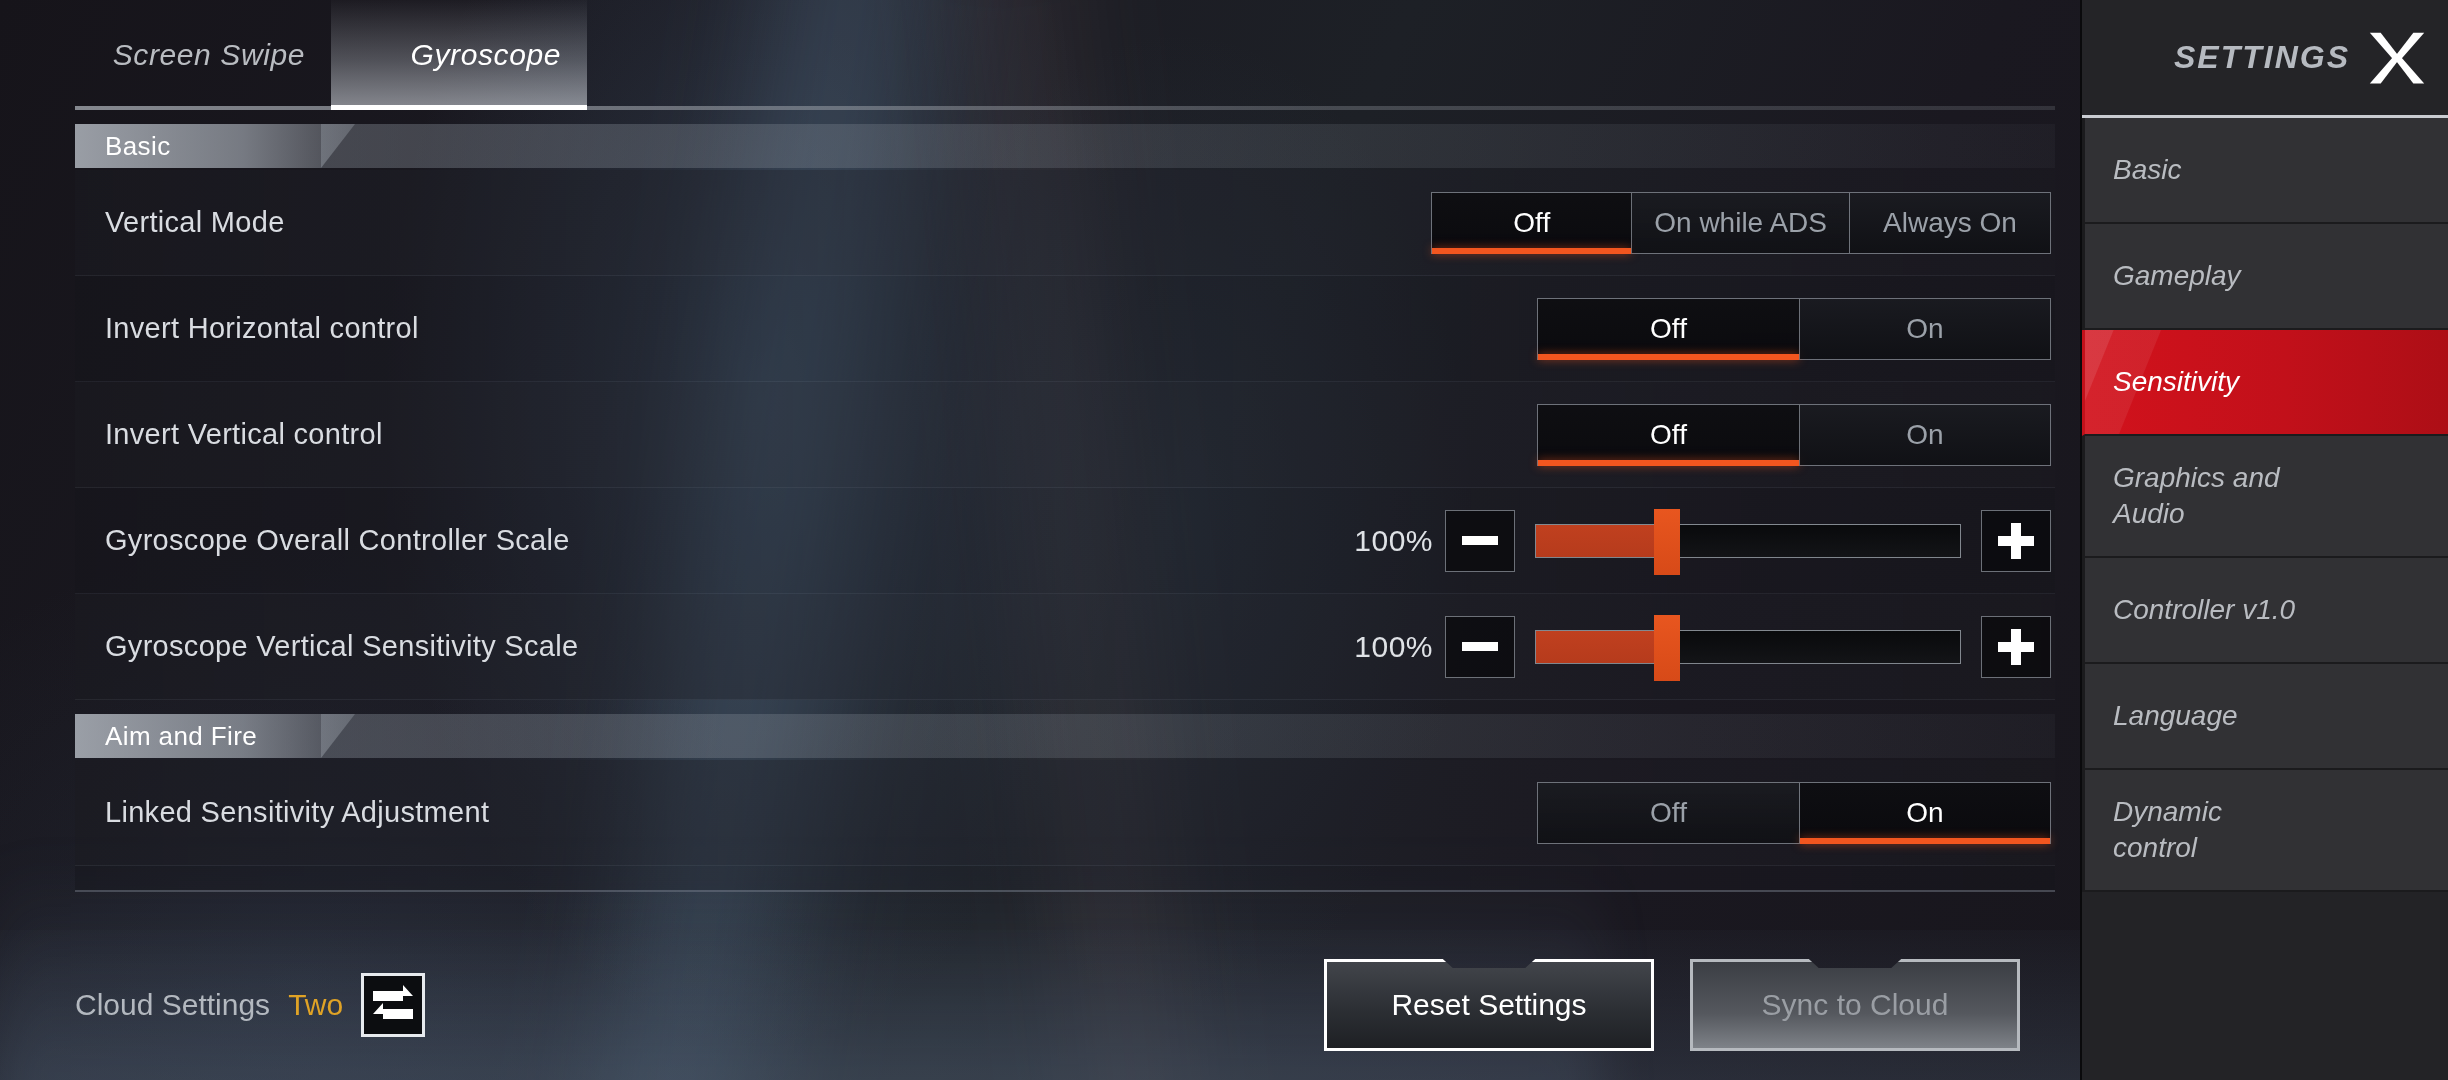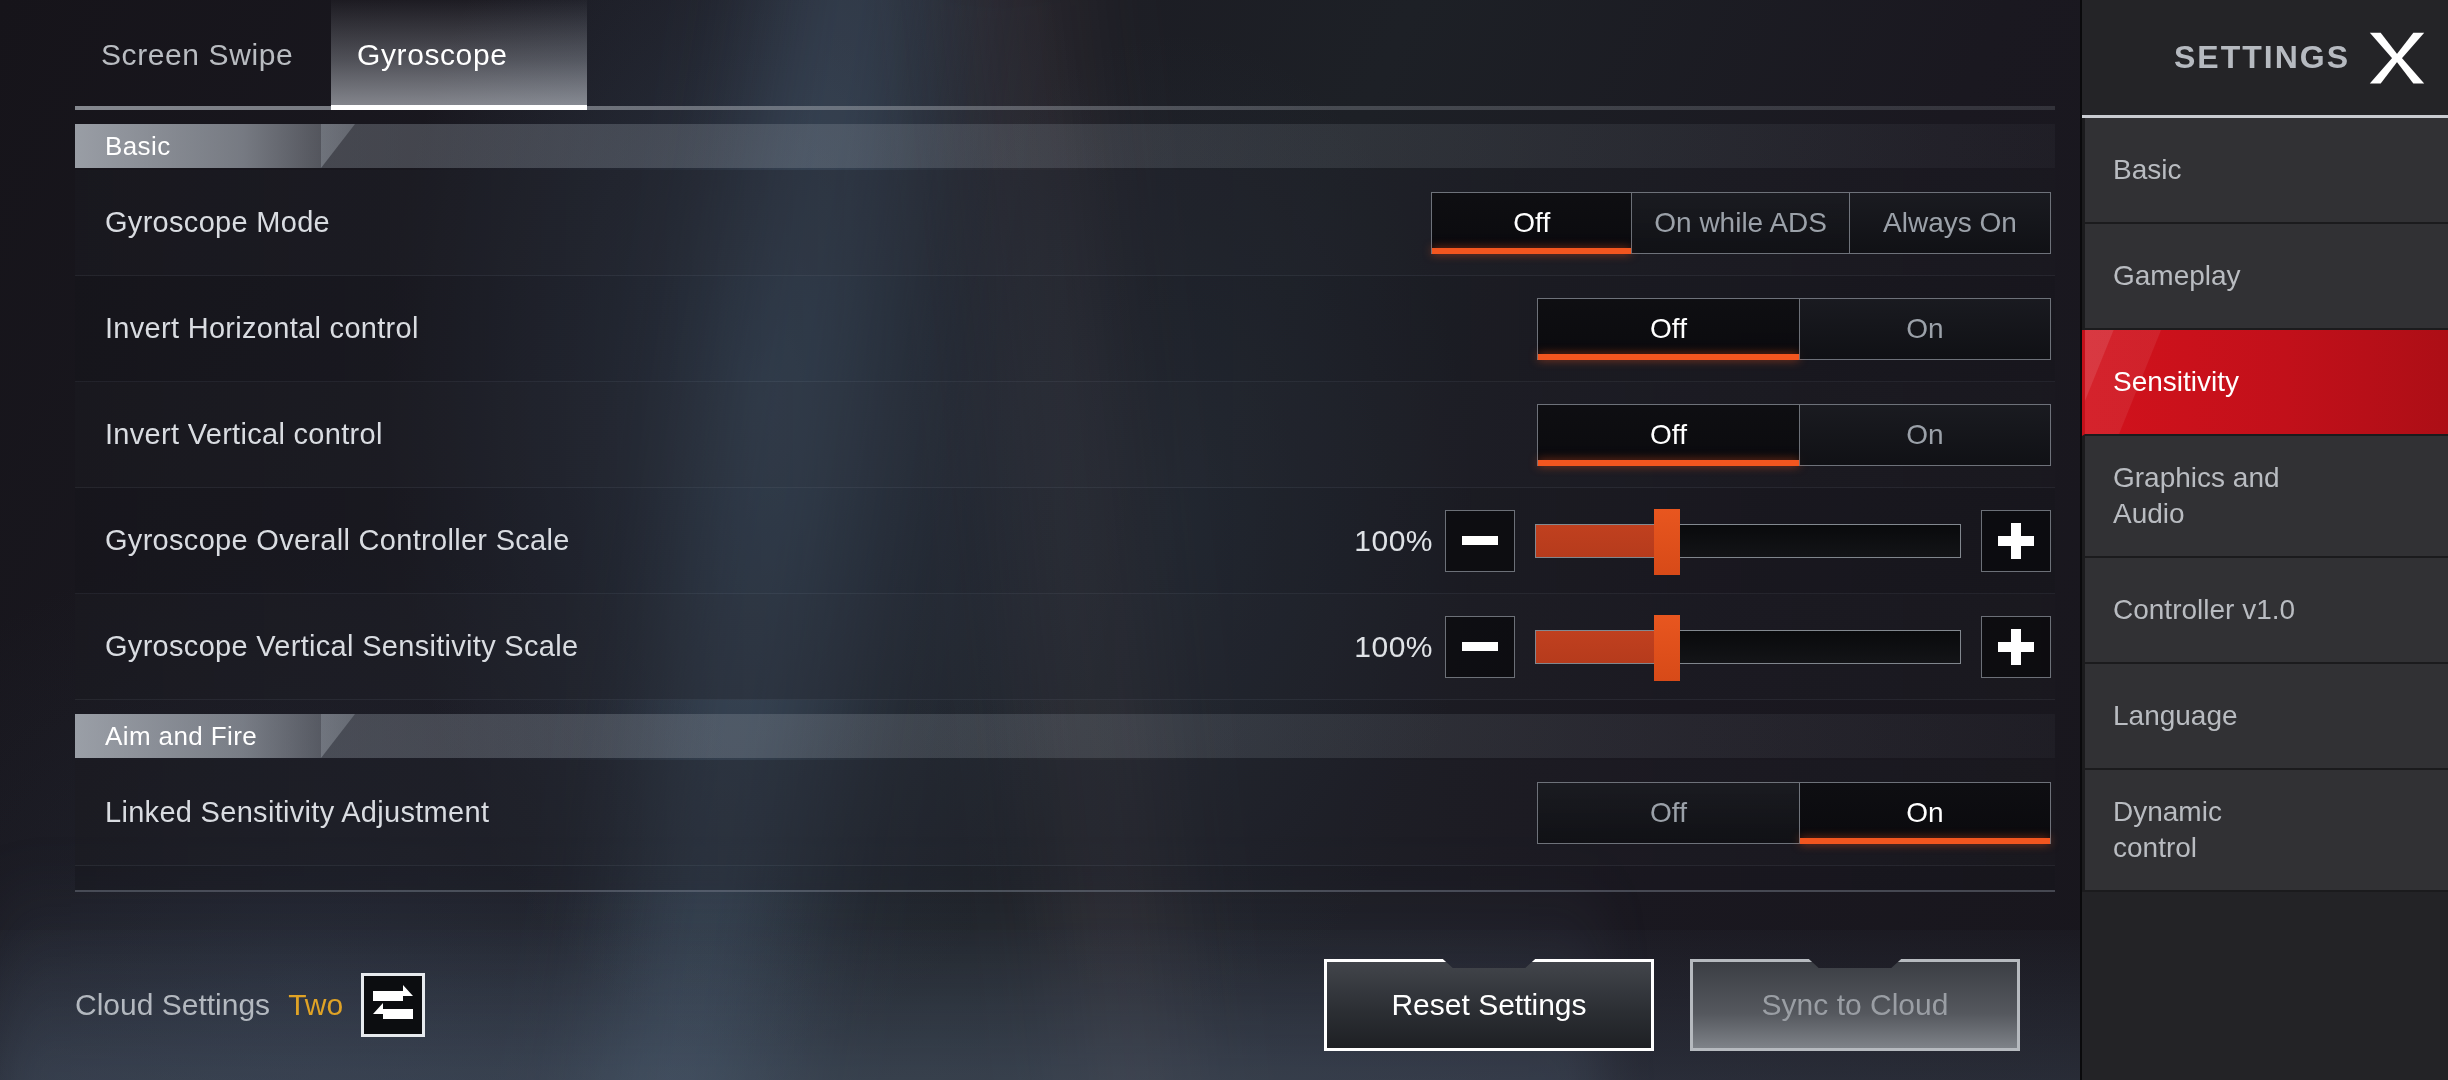--- a/index.html
+++ b/index.html
@@ -53,25 +53,26 @@
   .tabbar {
     position: relative;
     margin: 0 0 0 75px;
     height: 110px;
     display: flex; align-items: stretch;
     width: 1980px;
   }
   .tab {
     position: relative;
     min-width: 256px;
-    display: flex; align-items: center; justify-content: flex-start;
+    display: flex; align-items: center; justify-content: flex-end;
     font-size: 30px; letter-spacing: 0.6px;
     color: #b9bcc1;
     padding: 16px 26px;
     cursor: pointer;
+    font-style: italic;
   }
   .tab .tab-bg { position: absolute; inset: 0; }
   .tab .tab-label { position: relative; z-index: 2; }
   .tab.active .tab-label { color: #ffffff; }
   .tab.active .tab-bg {
     background: linear-gradient(to bottom, rgba(255,255,255,0.02) 0%, rgba(210,216,224,0.30) 55%, rgba(228,233,240,0.55) 100%);
   }
   .tab-underline-track {
     position: absolute; left: 0; bottom: 0; height: 4px; width: 1980px;
     background: linear-gradient(to right, rgba(170,175,182,0.75), rgba(150,155,163,0.35) 62%, rgba(140,146,154,0.22));
@@ -236,20 +237,21 @@
     border-color: #b6babf;
   }
 
   
   .sidebar {
     position: relative;
     width: 368px; height: 1080px;
     background: #232326;
     z-index: 3;
     border-left: 2px solid #0a0a0c;
+    font-style: italic;
   }
   .sb-header {
     height: 118px;
     background: #242427;
     display: flex; align-items: center; justify-content: flex-end;
     padding-right: 22px; gap: 18px;
     border-bottom: 3px solid #c9ccd1;
   }
   .sb-title {
     font-size: 32px; font-weight: bold; letter-spacing: 2px;
@@ -306,21 +308,21 @@
 
     <div class="section">
       <div class="banner-tail"></div>
       <div class="banner"></div>
       <div class="section-title">Basic</div>
     </div>
 
     <div class="rows">
 
       <div class="row">
-        <div class="row-label">Gyroscope Mode</div>
+        <div class="row-label">Vertical Mode</div>
         <div class="row-control">
           <div class="seg">
             <div class="seg-item selected">
               <span>Off</span>
             </div>
             <div class="seg-item">
               <span>On while ADS</span>
             </div>
             <div class="seg-item">
               <span>Always On</span>

